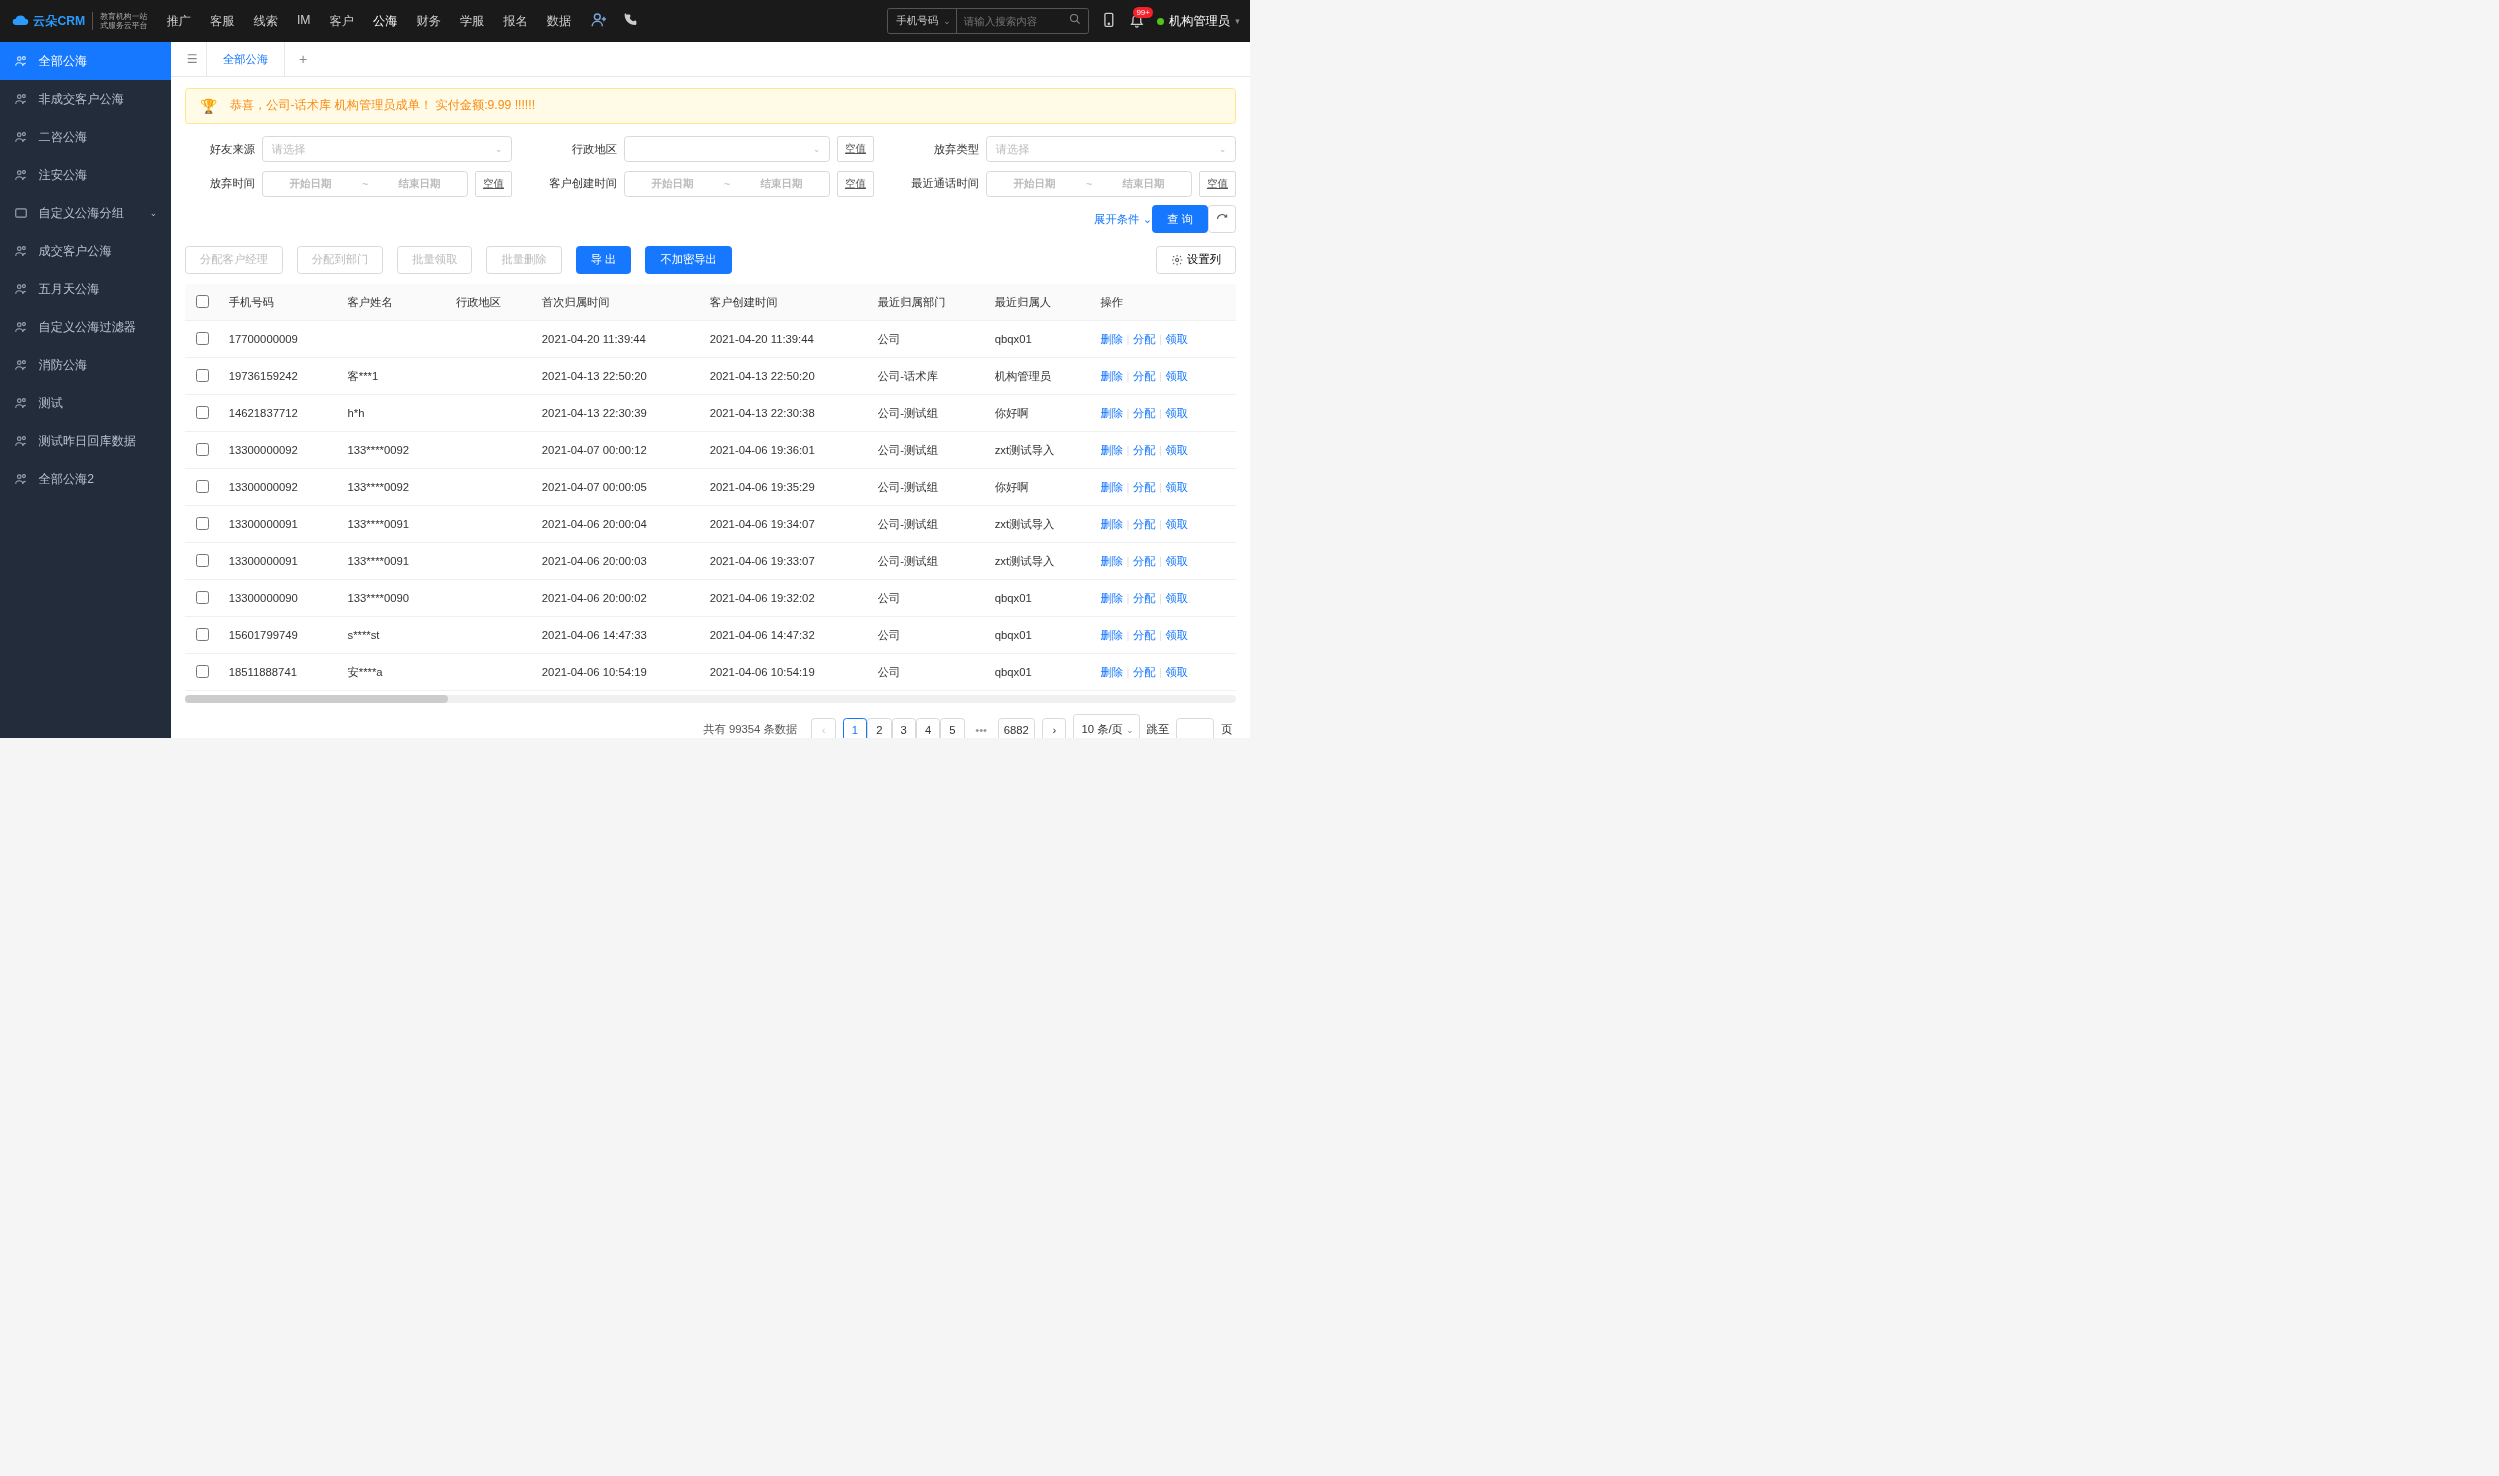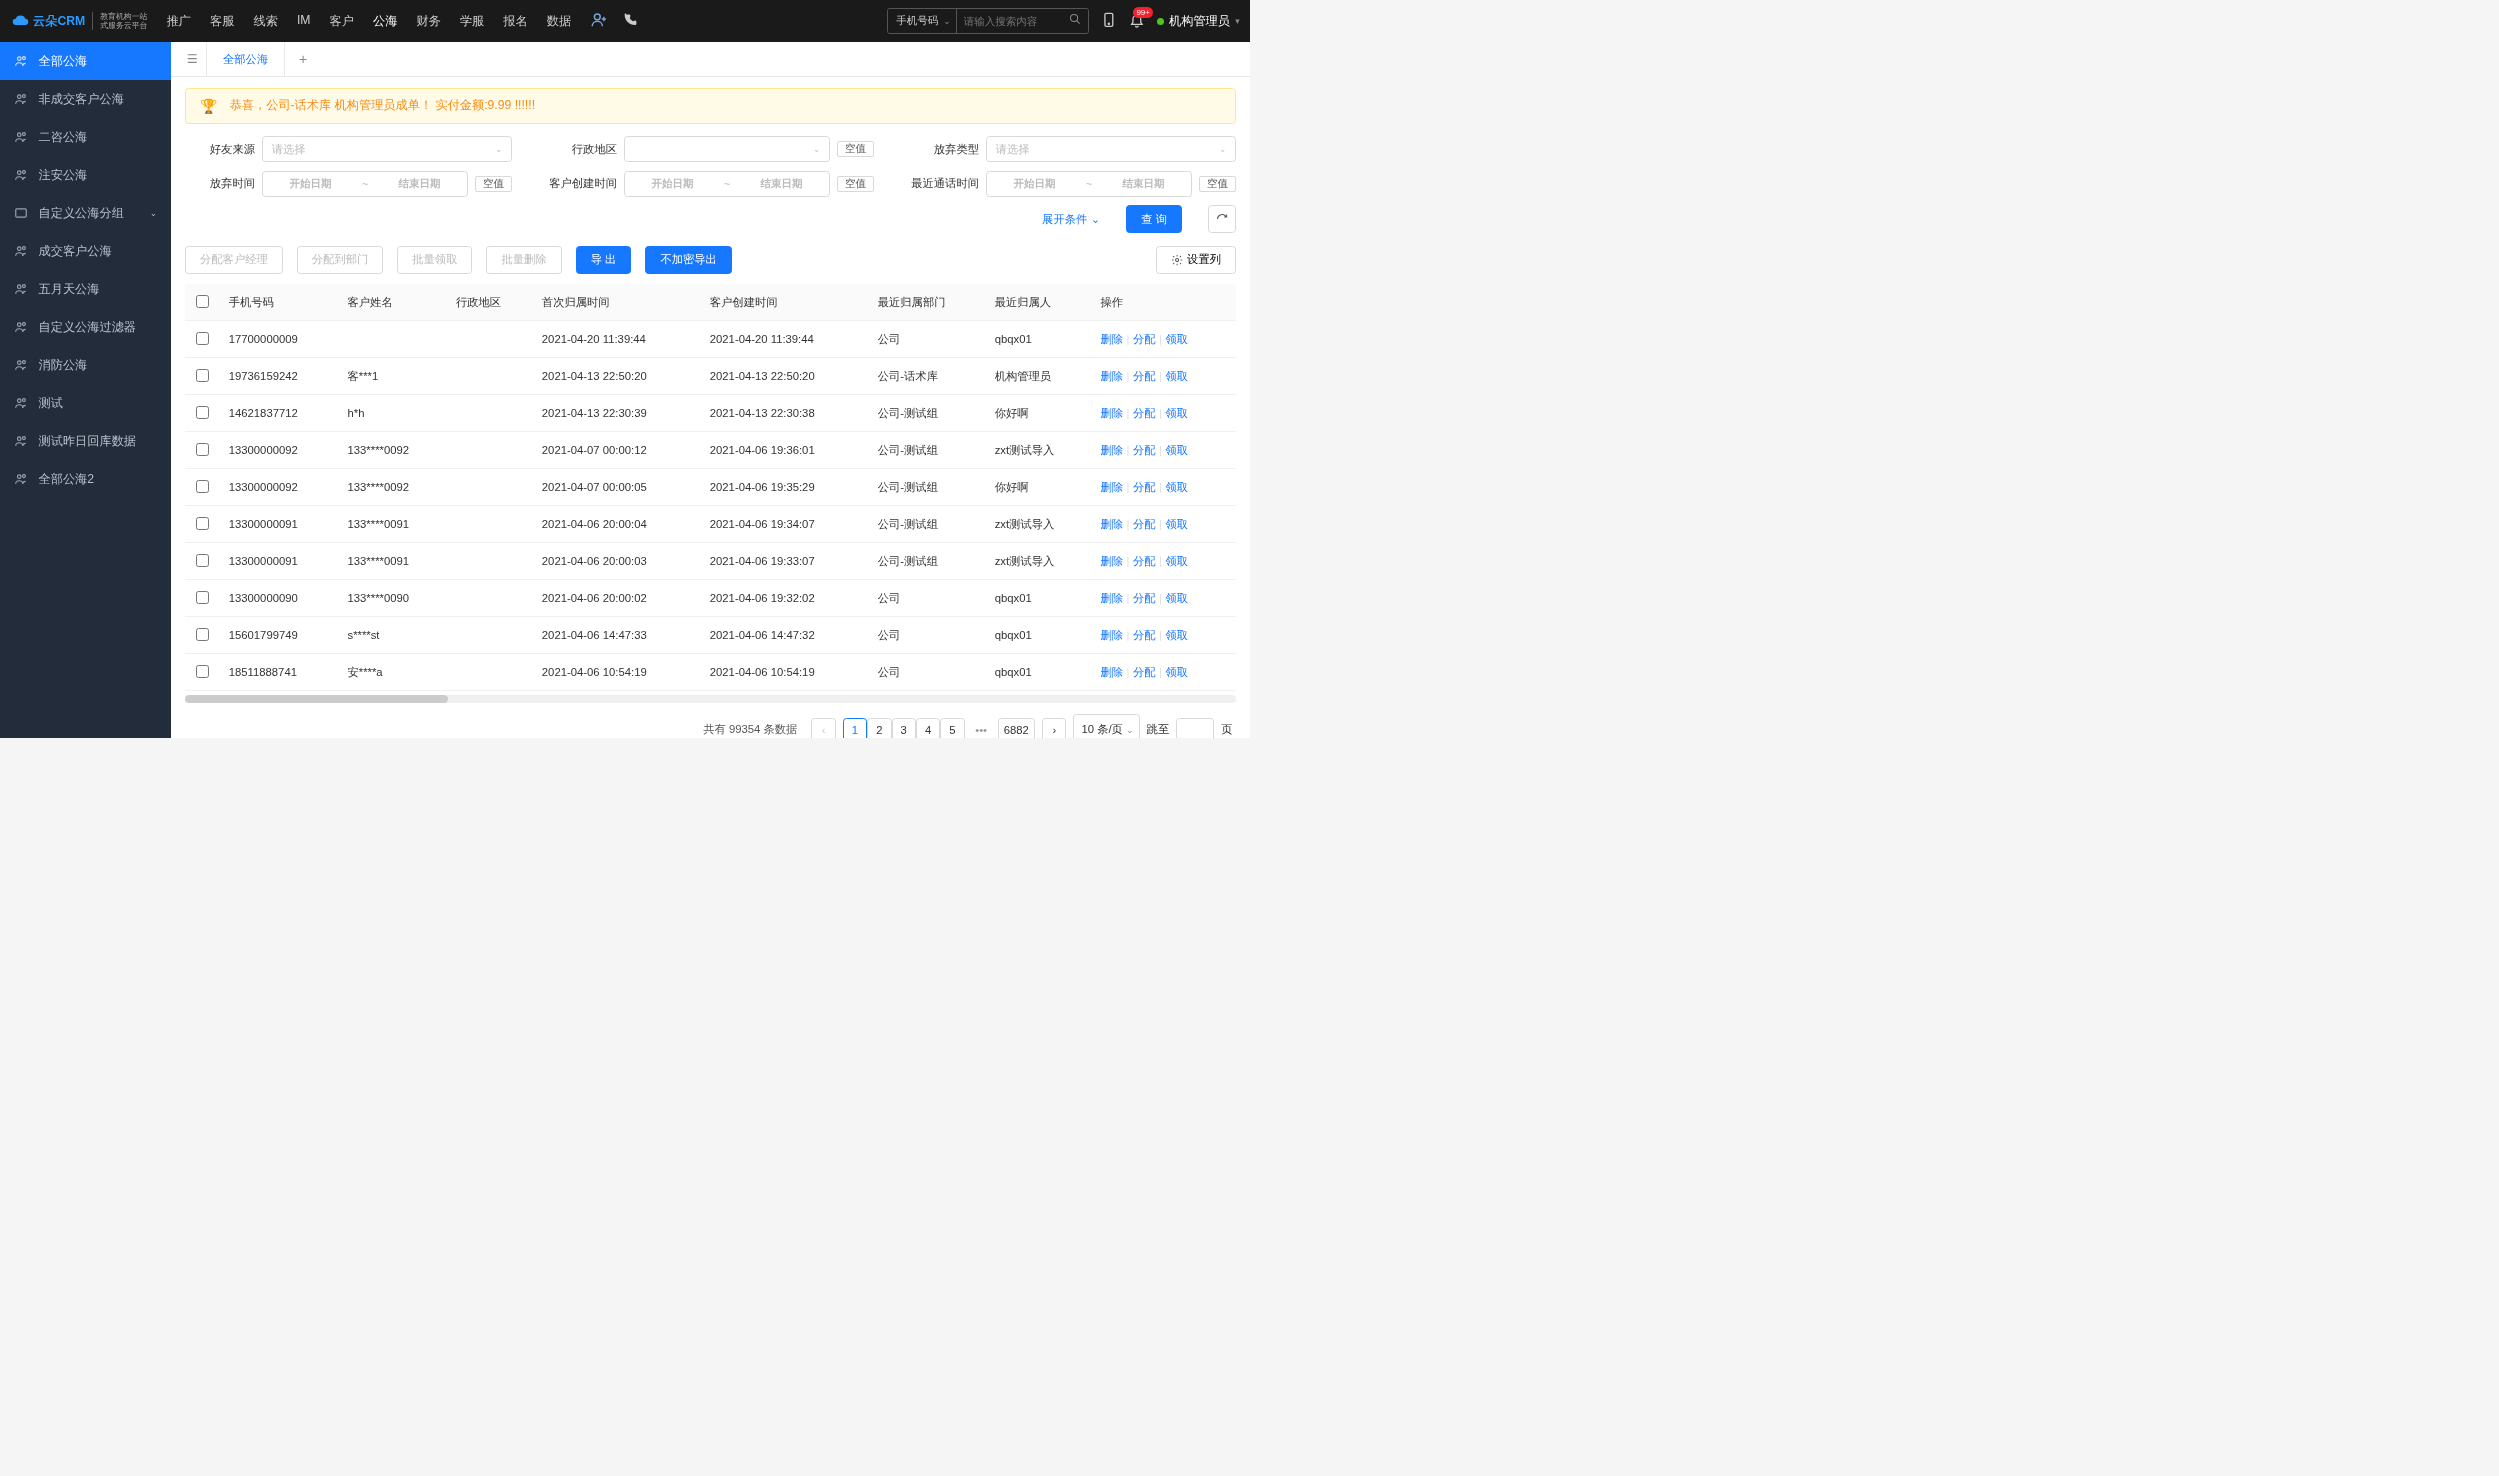--- a/index.html
+++ b/index.html
@@ -48,23 +48,23 @@
 .alert-text { color: #fa8c16; font-size: 12.2px; }
 
 .filters { display: grid; grid-template-columns: repeat(3, 1fr); gap: 8.7px 35px; margin-bottom: 8.7px; }
 .filter-row { display: flex; align-items: center; gap: 7px; }
 .filter-label { width: 70px; text-align: right; color: #333; font-size: 11.3px; }
 .filter-input { flex: 1; height: 26px; border: 0.9px solid #d9d9d9; border-radius: 3.5px; padding: 0 8.7px; color: #bbb; display: flex; align-items: center; justify-content: space-between; background: #fff; cursor: pointer; position: relative; }
 .filter-input .caret { color: #bbb; font-size: 8.7px; }
 .date-range { flex: 1; height: 26px; border: 0.9px solid #d9d9d9; border-radius: 3.5px; display: flex; align-items: center; background: #fff; }
 .date-part { flex: 1; text-align: center; color: #bbb; font-size: 10.5px; font-weight: bold; }
 .date-sep { color: #bbb; padding: 0 3.5px; }
-.empty-btn { height: 16px; padding: 0 7px; border: 0.9px solid #d9d9d9; border-radius: 2px; background: #fff; cursor: pointer; font-size: 10.5px; color: #555; }
-
-.filter-actions { display: flex; justify-content: flex-end; align-items: center; gap: 26px; margin-bottom: 12.2px; }
+.empty-btn { height: 26px; padding: 0 7px; border: 0.9px solid #d9d9d9; border-radius: 2px; background: #fff; cursor: pointer; font-size: 10.5px; color: #555; text-decoration: underline; }
+
+.filter-actions { display: flex; justify-content: flex-end; align-items: center; gap: 0; margin-bottom: 12.2px; }
 .expand-link { color: #1677ff; cursor: pointer; font-size: 11.3px; display: flex; align-items: center; gap: 3.5px; }
 .btn { height: 28px; padding: 0 14px; border-radius: 3.5px; cursor: pointer; font-size: 11.3px; border: 0.9px solid #d9d9d9; background: #fff; display: inline-flex; align-items: center; gap: 3.5px; }
 .btn-primary { background: #1677ff; color: #fff; border-color: #1677ff; }
 .btn-icon { width: 28px; padding: 0; justify-content: center; }
 
 .toolbar { display: flex; gap: 14px; margin-bottom: 10.5px; align-items: flex-start; }
 .toolbar .btn[disabled] { color: #bbb; cursor: not-allowed; }
 .toolbar-right { margin-left: auto; }
 
 .table-wrap { }

